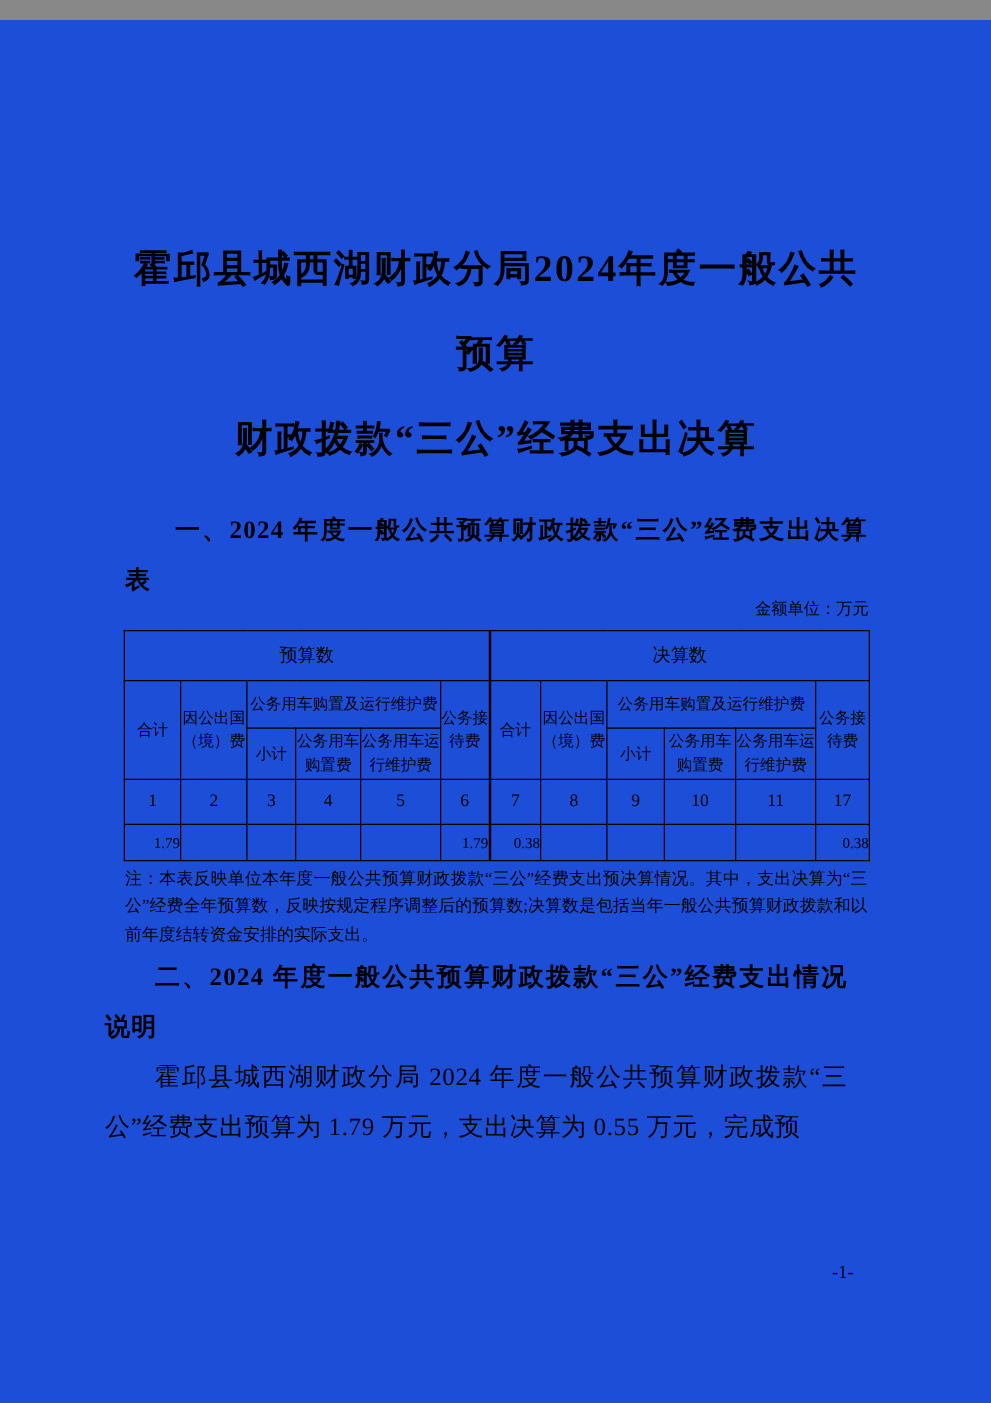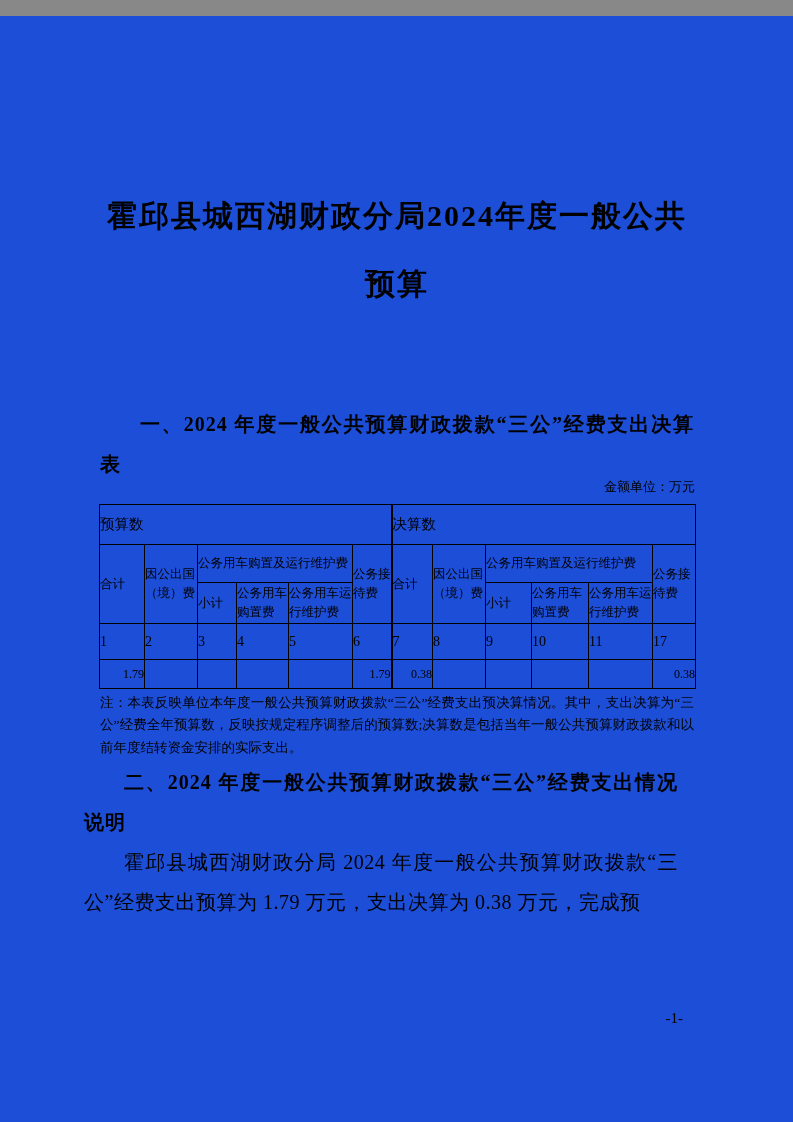--- a/index.html
+++ b/index.html
@@ -48,20 +48,21 @@
   table.budget-table {
     position: absolute;
     top: 488px;
     left: 99px;
     border-collapse: collapse;
     table-layout: fixed;
     border: 1.5px solid #000;
   }
   table.budget-table td {
     border: 1px solid #000;
+    text-align: center;
     vertical-align: middle;
     padding: 0;
     overflow: hidden;
   }
   table.budget-table td.mid { border-left: 2px solid #000; }
   tr.group-row { height: 40px; }
   tr.group-row td { font-size: 14.5px; }
   tr.head-row { height: 38px; }
   tr.sub-row { height: 41px; }
   tr.head-row td, tr.sub-row td { font-size: 12.5px; line-height: 19px; }
@@ -103,20 +104,21 @@
     line-height: 20px;
   }
 </style>
 </head>
 <body>
 
 <div class="page">
 
   <div class="doc-title">
     <div>霍邱县城西湖财政分局2024年度一般公共预算</div>
+    <div>财政拨款“三公”经费支出决算</div>
   </div>
 
   <div class="s1-heading">一、2024 年度一般公共预算财政拨款“三公”经费支出决算表</div>
 
   <div class="unit-label">金额单位：万元</div>
 
   <table class="budget-table">
     <colgroup>
       <col style="width:45px">
         <col style="width:53px">
@@ -182,18 +184,18 @@
       <td></td>
       <td>0.38</td>
     </tr>
   </tbody>
     </table>
 
   <div class="table-note">注：本表反映单位本年度一般公共预算财政拨款“三公”经费支出预决算情况。其中，支出决算为“三公”经费全年预算数，反映按规定程序调整后的预算数;决算数是包括当年一般公共预算财政拨款和以前年度结转资金安排的实际支出。</div>
 
   <div class="flow2">
     <div class="bold-heading">二、2024 年度一般公共预算财政拨款“三公”经费支出情况说明</div>
-    <div class="body-para">霍邱县城西湖财政分局 2024 年度一般公共预算财政拨款“三公”经费支出预算为 1.79 万元，支出决算为 0.38 万元，完成预</div>
+    <div class="body-para">霍邱县城西湖财政分局 2024 年度一般公共预算财政拨款“三公”经费支出预算为 1.79 万元，支出决算为 0.55 万元，完成预</div>
   </div>
 
   <div class="page-number">-1-</div>
 
 </div>
 
 </body></html>

